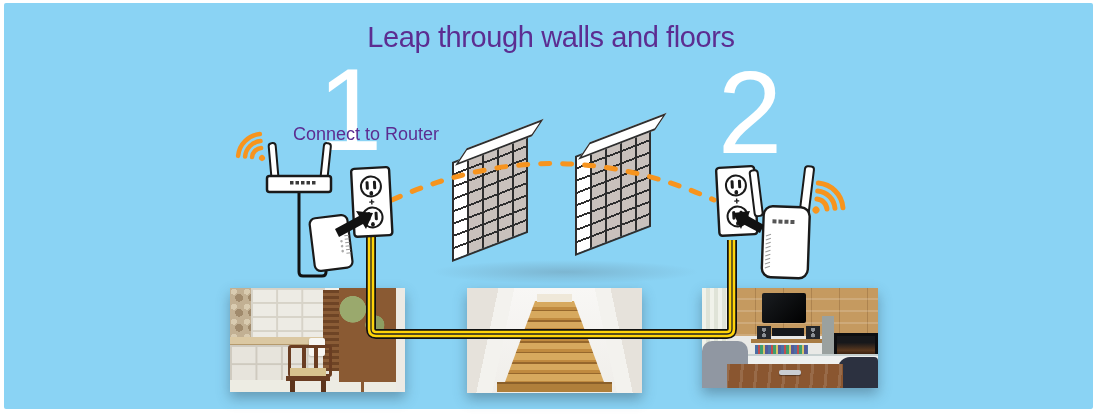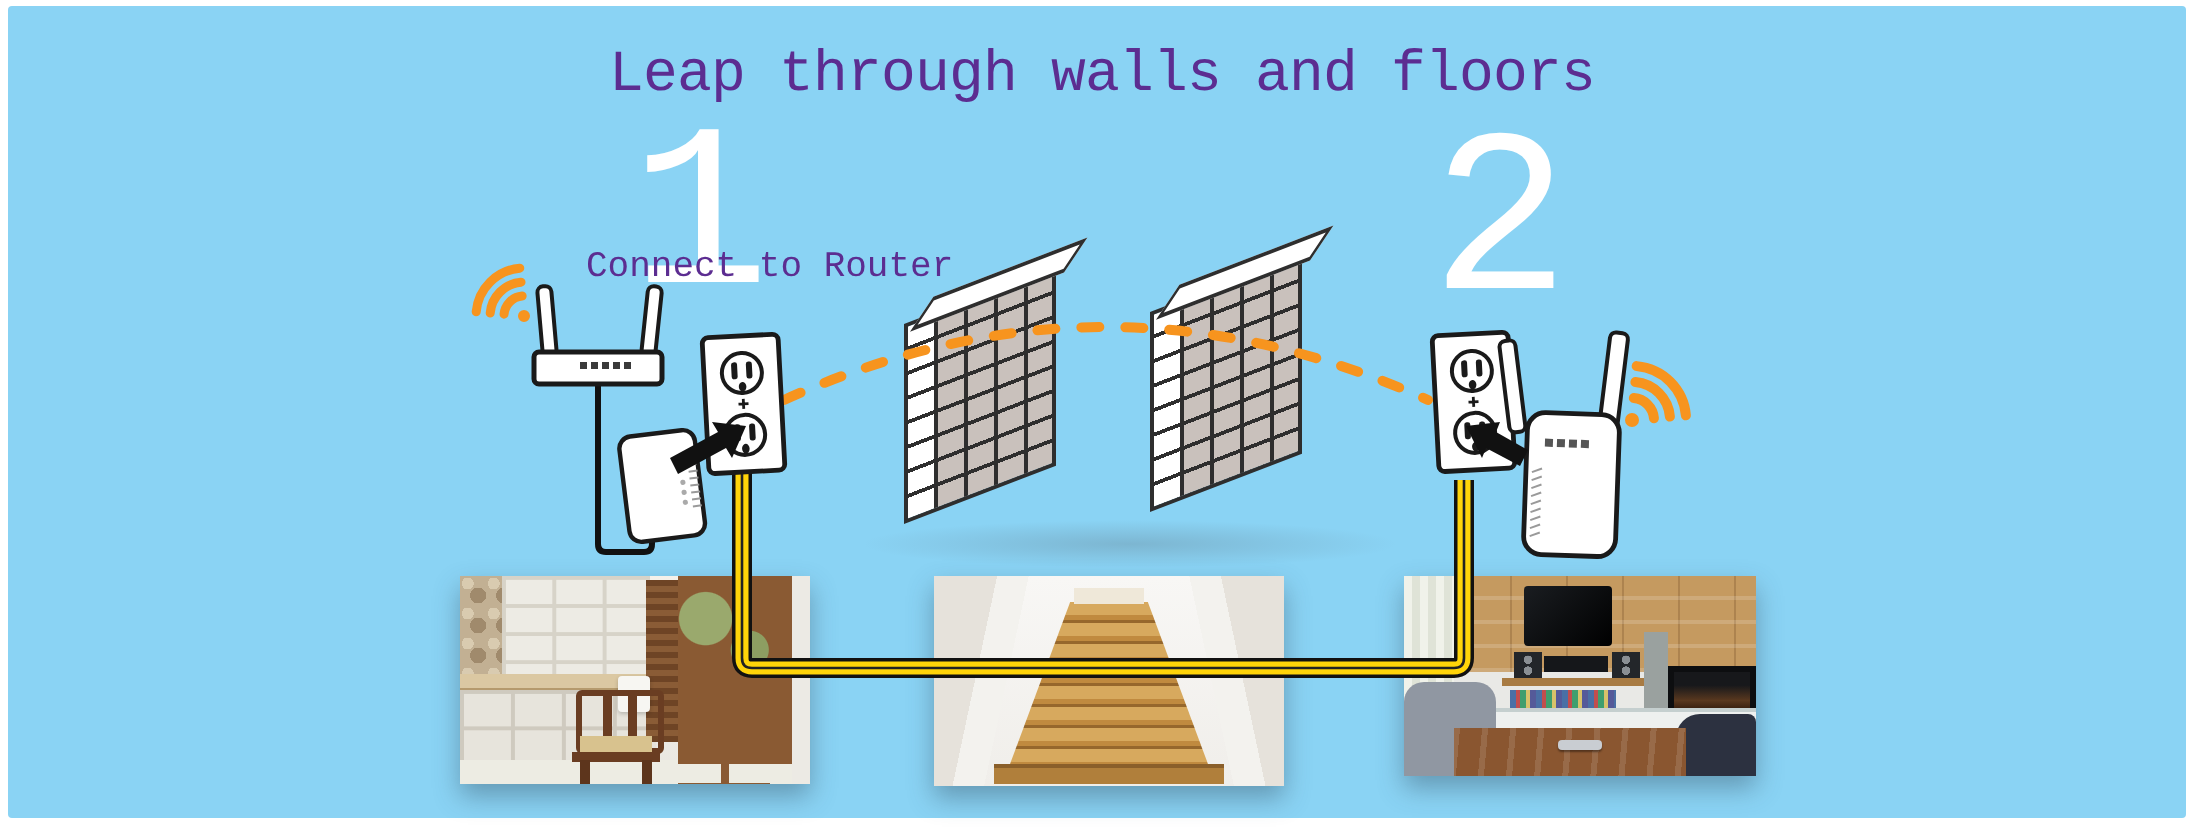--- a/index.html
+++ b/index.html
@@ -1,17 +1,17 @@
 <!DOCTYPE html>
 <html style="--panel-bg: #8AD3F4; --title-purple: #5C2D91; --accent-orange: #F7941E; --cable-yellow: #FFD409; --outline: #1A1A1A; --brick-face: #C9C1BC; --brick-mortar: #2E2E2E;"><head>
 <meta charset="utf-8">
 <style>
   html,body{margin:0;padding:0;background:#fff;}
   .canvas{position:relative;width:1102px;height:416px;background:#fff;overflow:hidden;
-          font-family:Liberation Mono, monospace;}
+          font-family:Liberation Sans, sans-serif;}
   .panel{position:absolute;left:4px;top:3px;right:9px;bottom:7px;
          background:var(--panel-bg,#8AD3F4);border-radius:2px;}
 
   
   .title{position:absolute;left:0;right:0;top:21px;text-align:center;z-index:2;
          font-size:29px;letter-spacing:-0.4px;color:var(--title-purple,#5C2D91);}
   .step-num{position:absolute;z-index:1;color:#fff;font-weight:300;line-height:1;
             font-size:116px;width:70px;text-align:center;}
   .num1{left:315px;top:52px;}
   .num2{left:715px;top:55px;}

